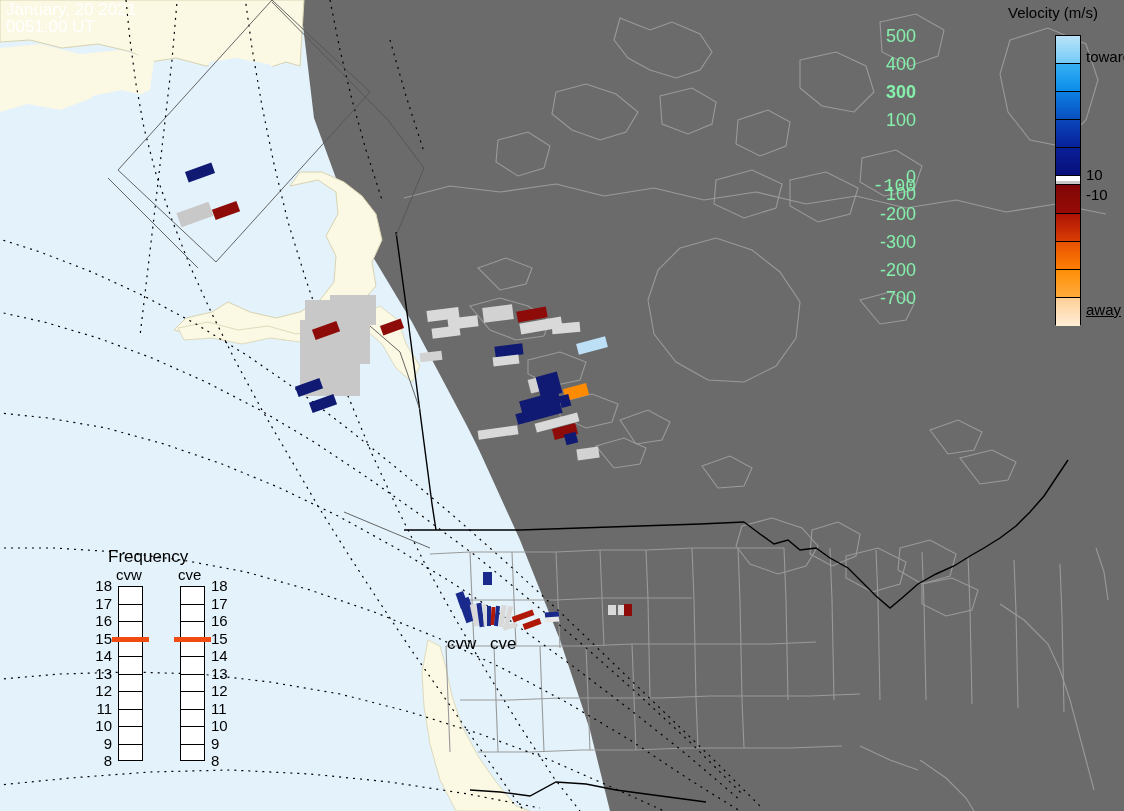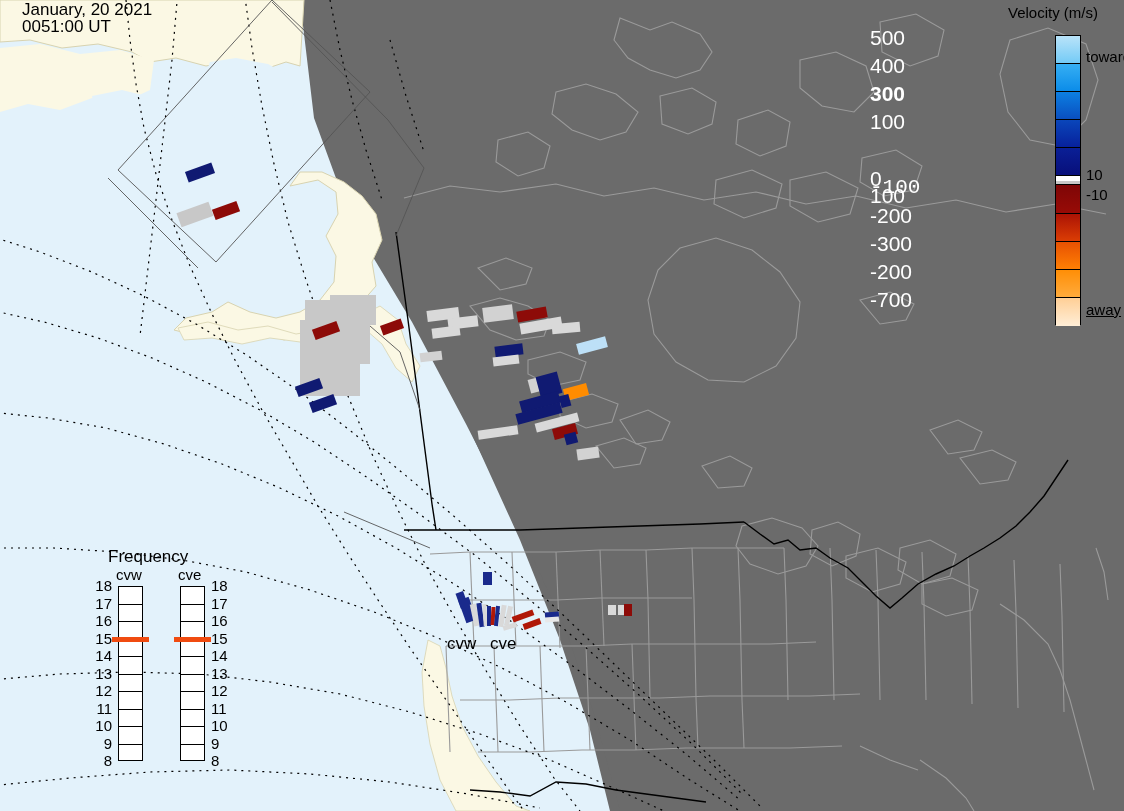--- a/index.html
+++ b/index.html
@@ -14,22 +14,22 @@
     overflow: hidden;
     background: #6b6b6b;
   }
   
   #map-svg, #overlay-svg {
     position: absolute; left: 0; top: 0;
     width: 1124px; height: 811px;
   }
   
   #title-block {
-    position: absolute; left: 22px; top: 1px;
-    color: #000000; line-height: 17px;
+    position: absolute; left: 6px; top: 1px;
+    color: #ffffff; line-height: 17px;
     font-size: 17px;
     letter-spacing: 0px;
     z-index: 40;
   }
   #title-block div { white-space: pre; }
 
   
   #colorbar-panel {
     position: absolute; left: 1008px; top: 4px;
     z-index: 40;
@@ -53,22 +53,23 @@
     width: 100%;
     border-bottom: 1px solid #000;
   }
   .cb-band:last-child { border-bottom: none; }
   .cb-zero-white { background: #ffffff; }
   .cb-zero-grey  { background: #c8c8c8; }
   .cb-tick {
     position: absolute;
     right: 92px;
     width: 46px;
-    font-size: 21px;
-    color: #ffffff;
+    text-align: right;
+    font-size: 18px;
+    color: #86efac;
     white-space: nowrap;
   }
   .cb-side {
     position: absolute;
     left: 78px;
     font-size: 15px;
     color: #000;
     white-space: nowrap;
   }
 

